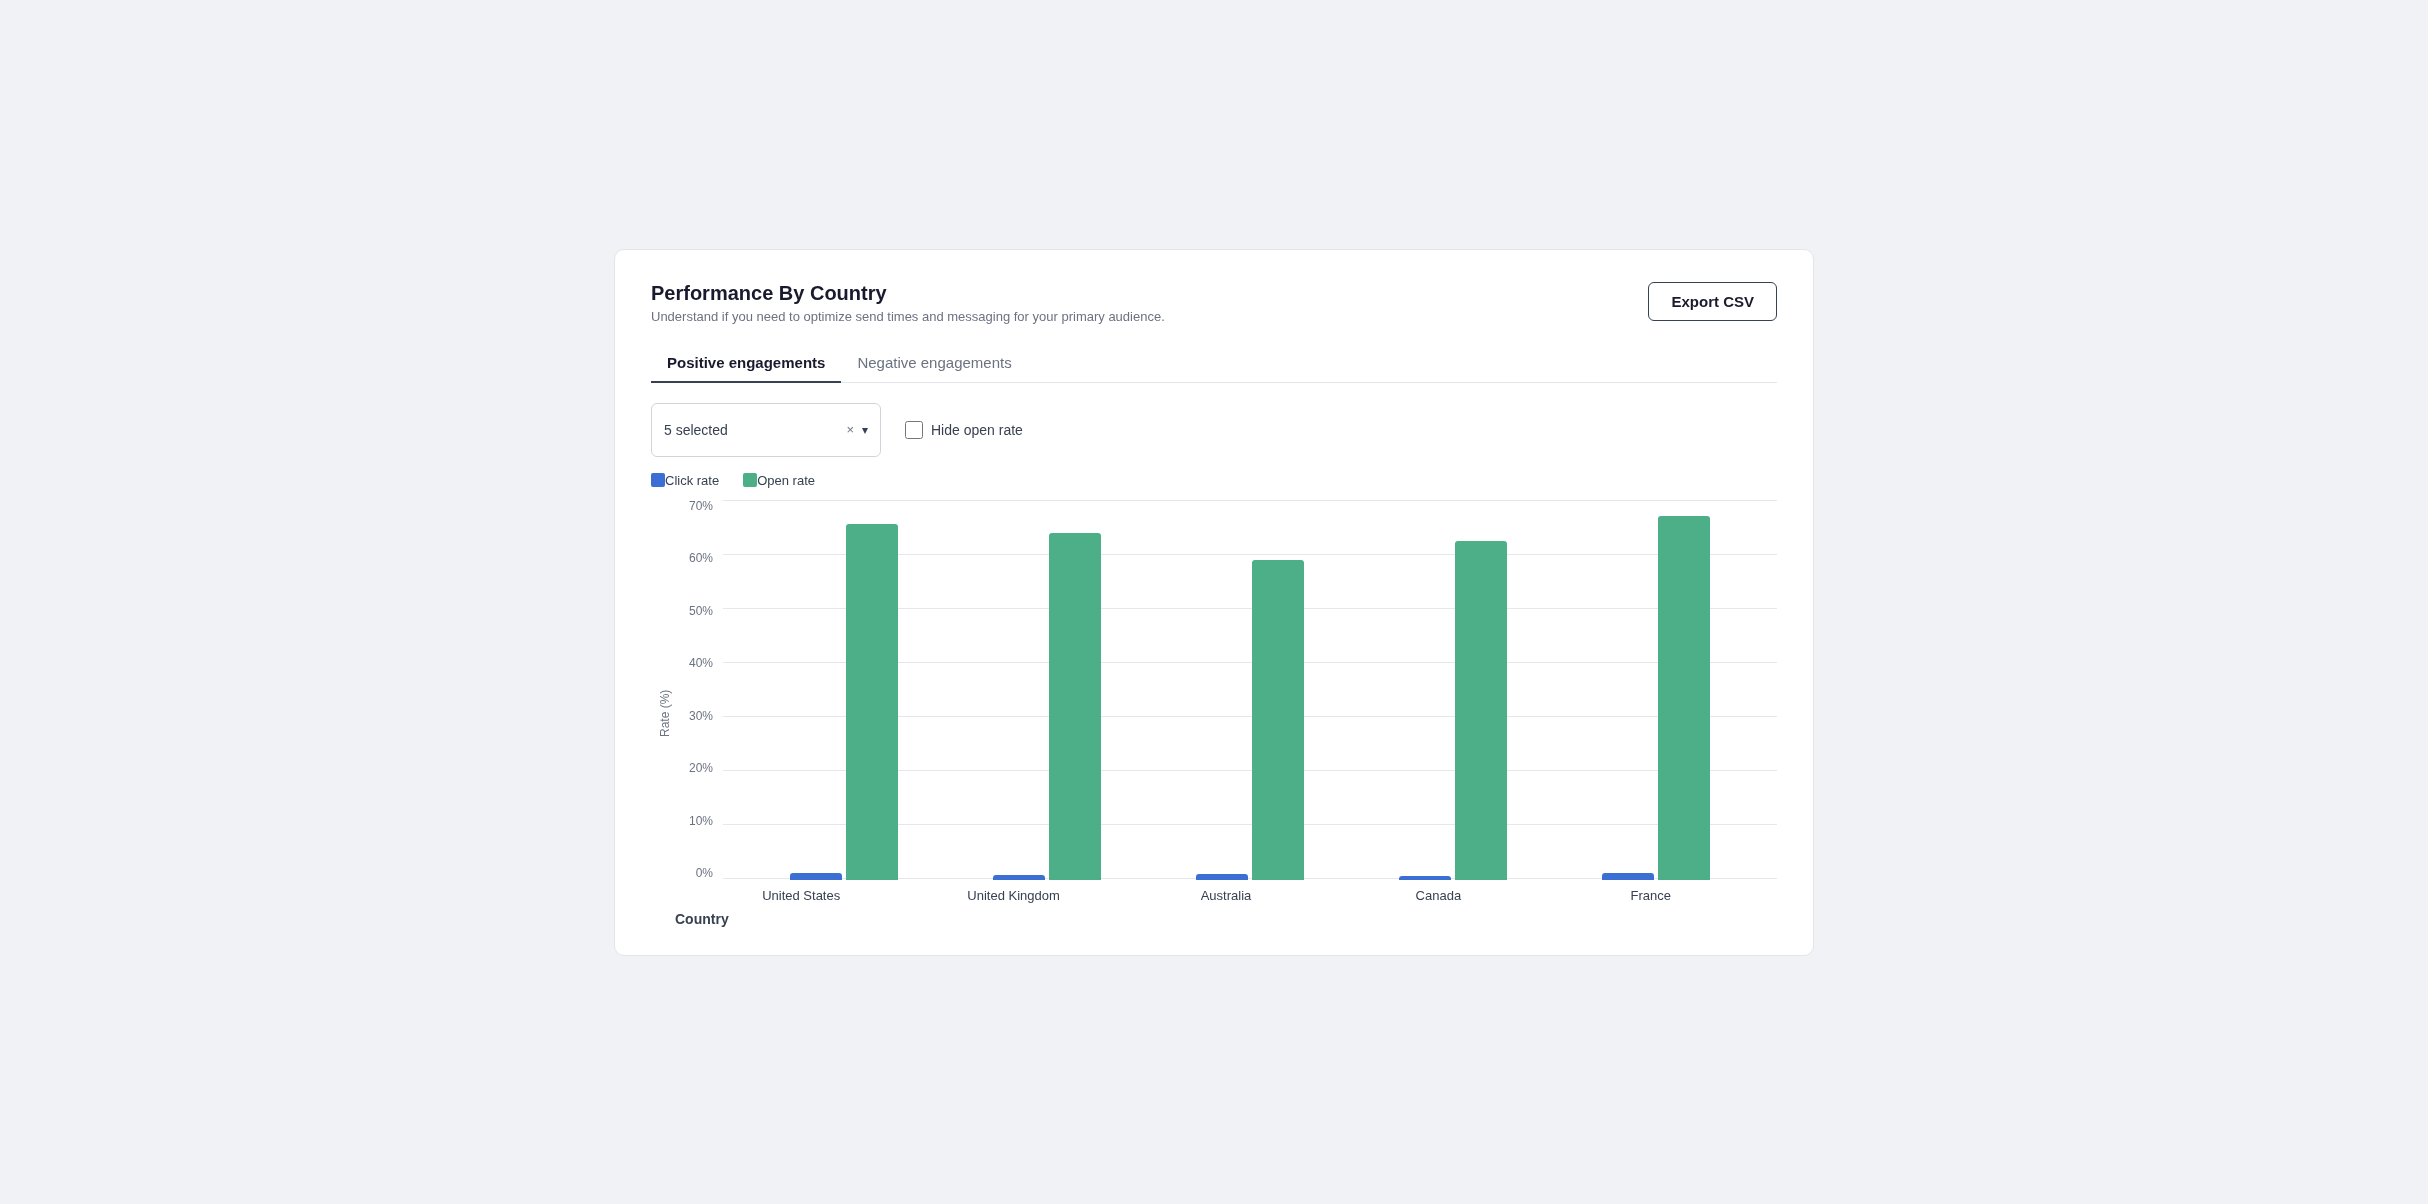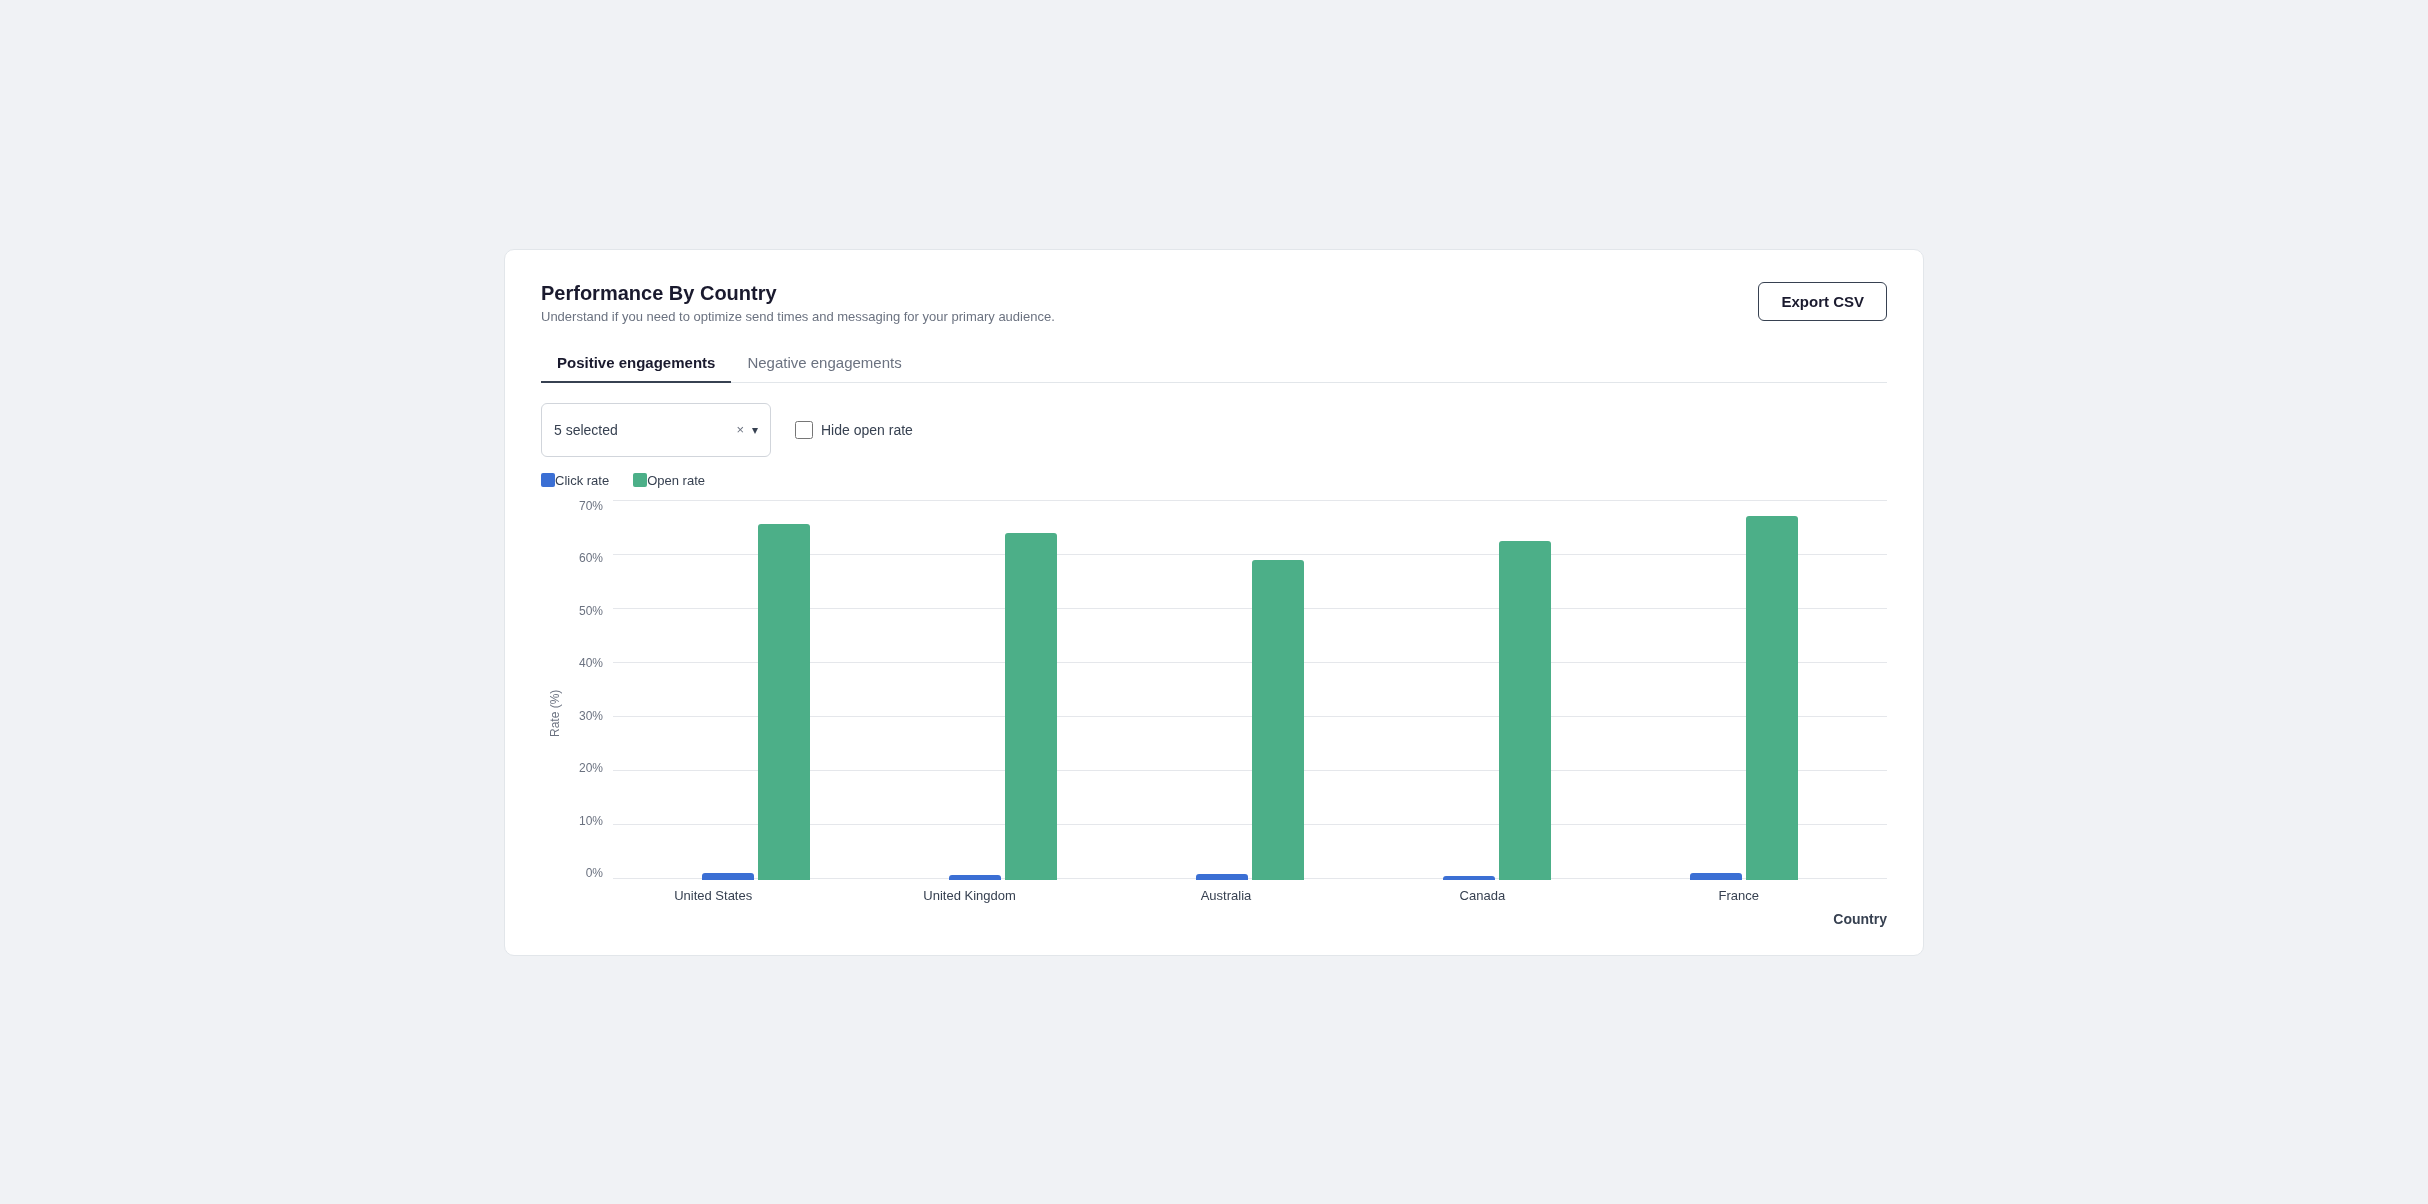--- a/index.html
+++ b/index.html
@@ -10,21 +10,21 @@
       justify-content: center;
       align-items: center;
       min-height: 100vh;
       padding: 20px;
     }
     .card {
       background: #fff;
       border-radius: 10px;
       border: 1px solid #e2e6ea;
       padding: 32px 36px 28px 36px;
-      width: 1420px;
+      width: 1200px;
       max-width: 100%;
       position: relative;
     }
     .header-row {
       display: flex;
       justify-content: space-between;
       align-items: flex-start;
       margin-bottom: 20px;
     }
     .title-block h1 {
@@ -226,21 +226,21 @@
       margin-top: 8px;
     }
     .x-label {
       font-size: 13px;
       color: #374151;
       flex: 1;
       text-align: center;
       max-width: 160px;
     }
     .x-axis-title {
-      text-align: right;
+      text-align: left;
       font-size: 14px;
       font-weight: 700;
       color: #374151;
       margin-top: 8px;
     }
   </style>
 </head>
 <body>
 
 <div class="card">

